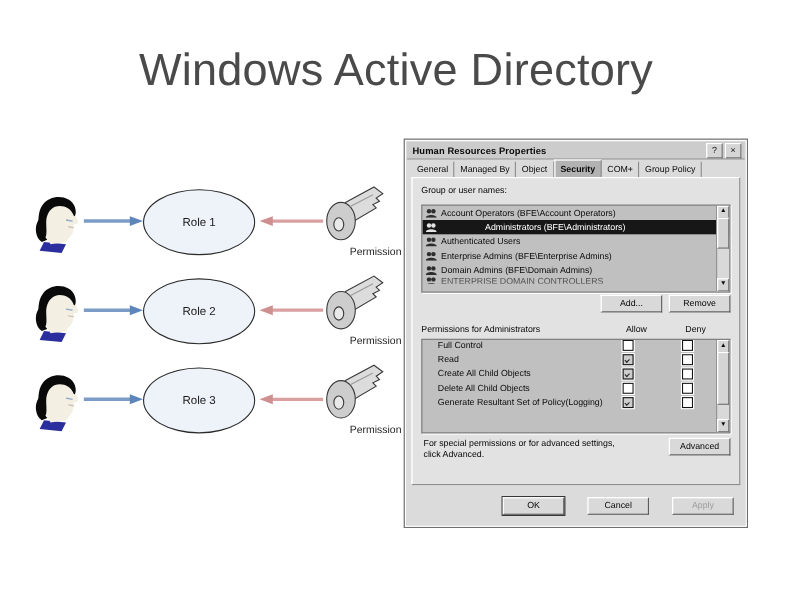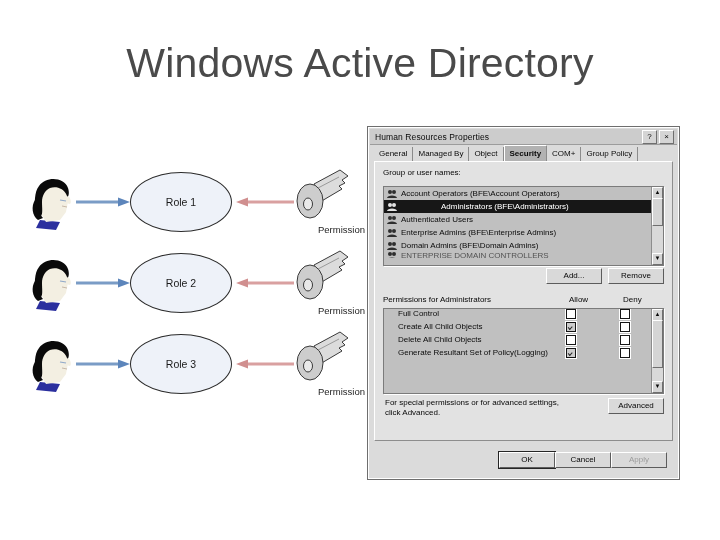--- a/index.html
+++ b/index.html
@@ -44,21 +44,21 @@
     box-shadow:0 0 0 1px #ffffff inset;
     font-family:"Liberation Sans",sans-serif;
     filter:grayscale(1) contrast(1.06);
   }
   .titlebar{
     position:absolute;left:2px;top:2px;right:2px;height:15px;
     background:#c8c8c8;border-bottom:1px solid #9a9a9a;
     display:flex;align-items:center;
   }
   .titlebar .t{
-    font-size:8.5px;font-weight:normal;color:#0f0f0f;margin-left:5px;letter-spacing:.1px;
+    font-size:8.5px;font-weight:bold;color:#0f0f0f;margin-left:5px;letter-spacing:.1px;
   }
   .tb-btns{position:absolute;right:3px;top:1px;display:flex;gap:2px;}
   .tb-btn{
     width:13px;height:12px;background:#d0d0d0;
     border:1px solid #ffffff;border-right-color:#707070;border-bottom-color:#707070;
     font-size:8px;line-height:11px;text-align:center;color:#111;
   }
   .tabstrip{
     position:absolute;left:6px;top:20px;right:6px;height:15px;
     display:flex;align-items:flex-end;
@@ -135,21 +135,21 @@
   .cb.checked:after{
     content:"";position:absolute;left:1px;top:3px;width:3px;height:1.5px;
     border-left:1.5px solid #2a2a2a;border-bottom:1.5px solid #2a2a2a;
     transform:rotate(-45deg);
   }
   .advnote{
     position:absolute;left:10px;top:236px;width:190px;font-size:8px;color:#0d0d0d;line-height:10px;
   }
   .footer{
     position:absolute;left:6px;right:6px;bottom:4px;height:30px;
-    display:flex;align-items:center;justify-content:flex-end;gap:0;padding-right:6px;
+    display:flex;align-items:center;justify-content:flex-end;gap:21px;padding-right:6px;
   }
 </style>
 </head>
 <body>
 
 <div class="slide-title">Windows Active Directory</div>
 
 <div class="diagram">
 
   <div class="drow r0">
@@ -371,20 +371,25 @@
       <span class="deny">Deny</span>
     </div>
 
     <div class="listbox permlist">
       <div class="prow">
         <span>Full Control</span>
         <span class="cb allow"></span>
         <span class="cb deny"></span>
       </div>
       <div class="prow">
+        <span>Read</span>
+        <span class="cb allow checked"></span>
+        <span class="cb deny"></span>
+      </div>
+      <div class="prow">
         <span>Create All Child Objects</span>
         <span class="cb allow checked"></span>
         <span class="cb deny"></span>
       </div>
       <div class="prow">
         <span>Delete All Child Objects</span>
         <span class="cb allow"></span>
         <span class="cb deny"></span>
       </div>
       <div class="prow">

